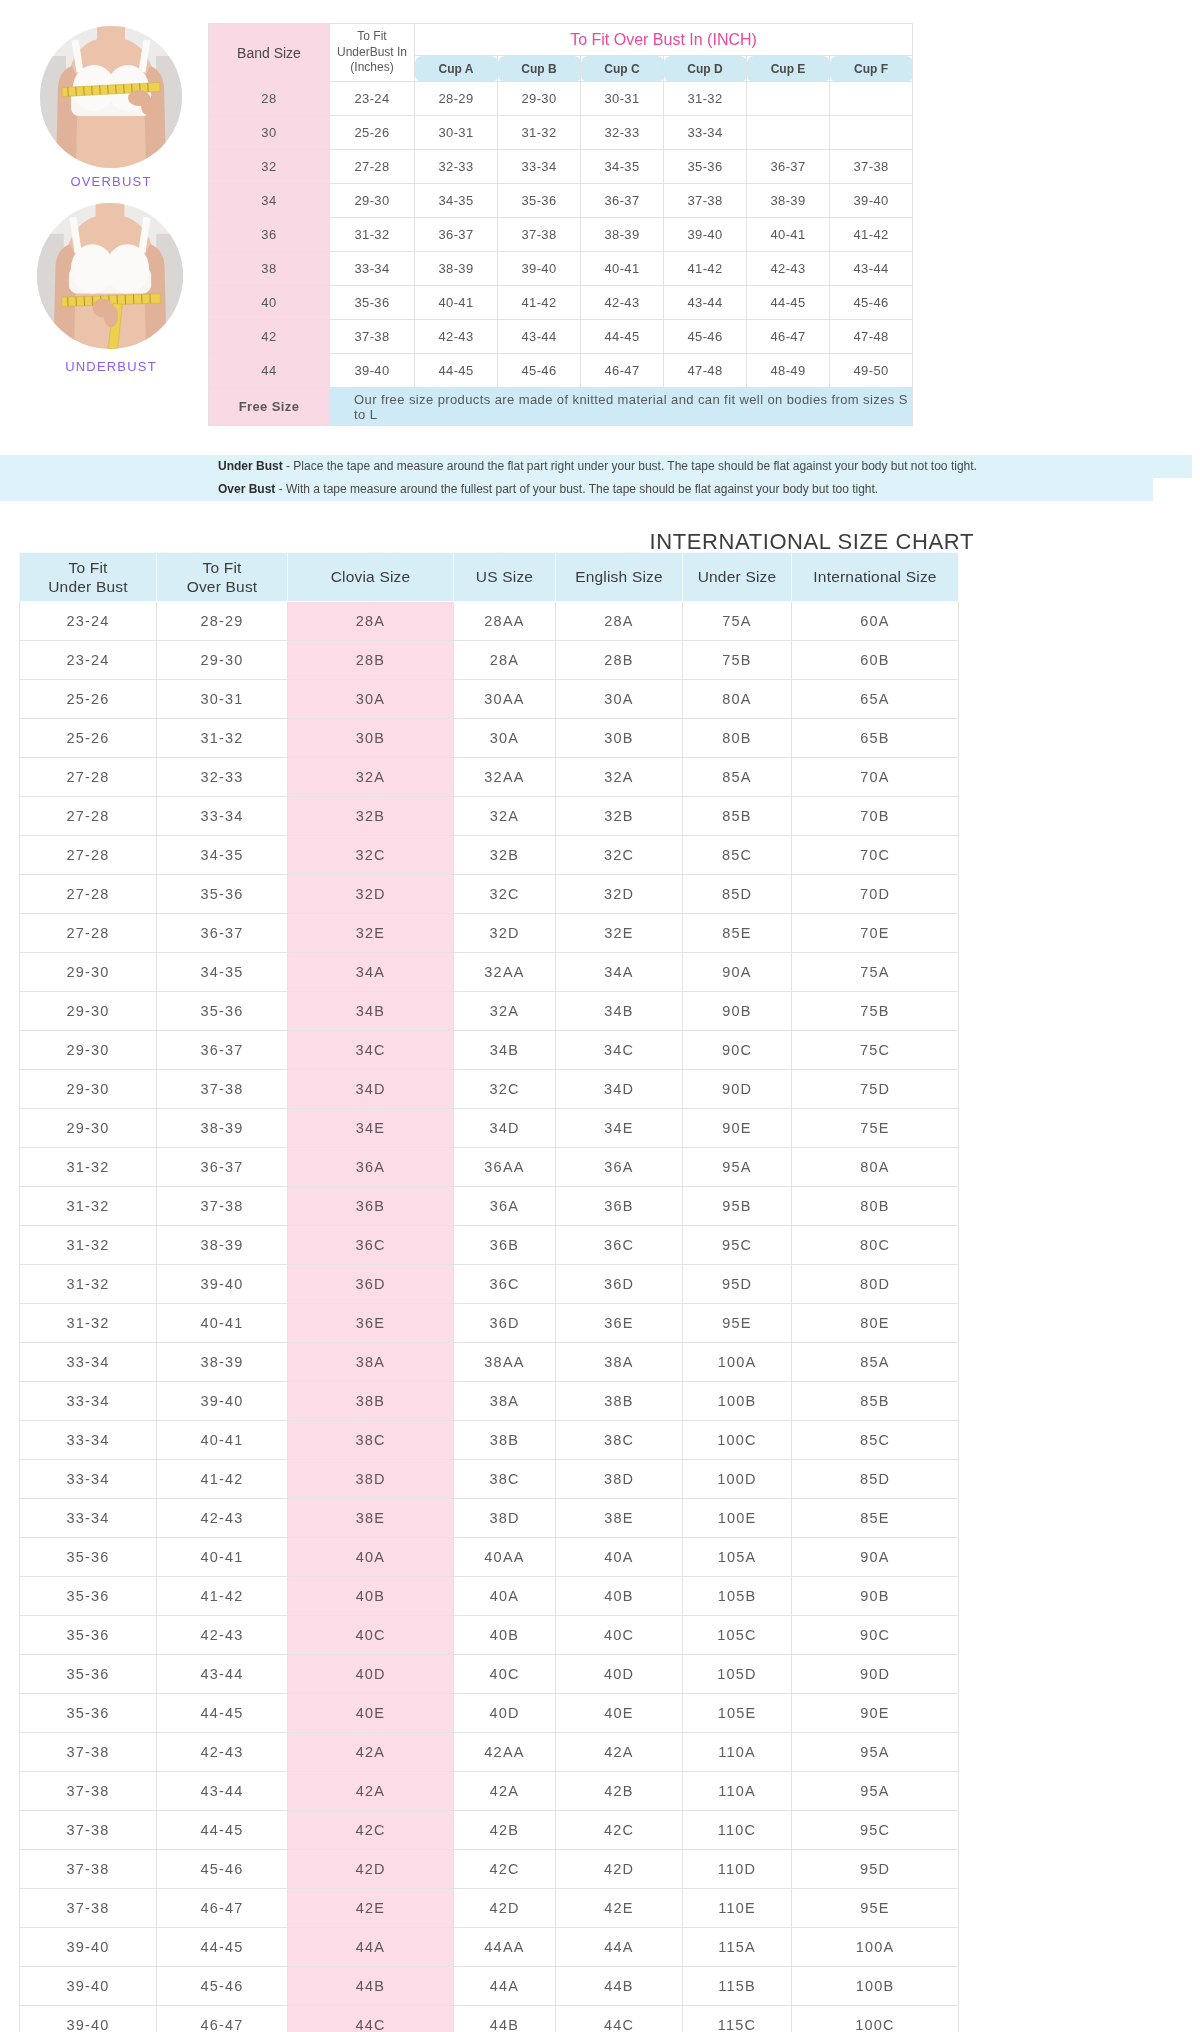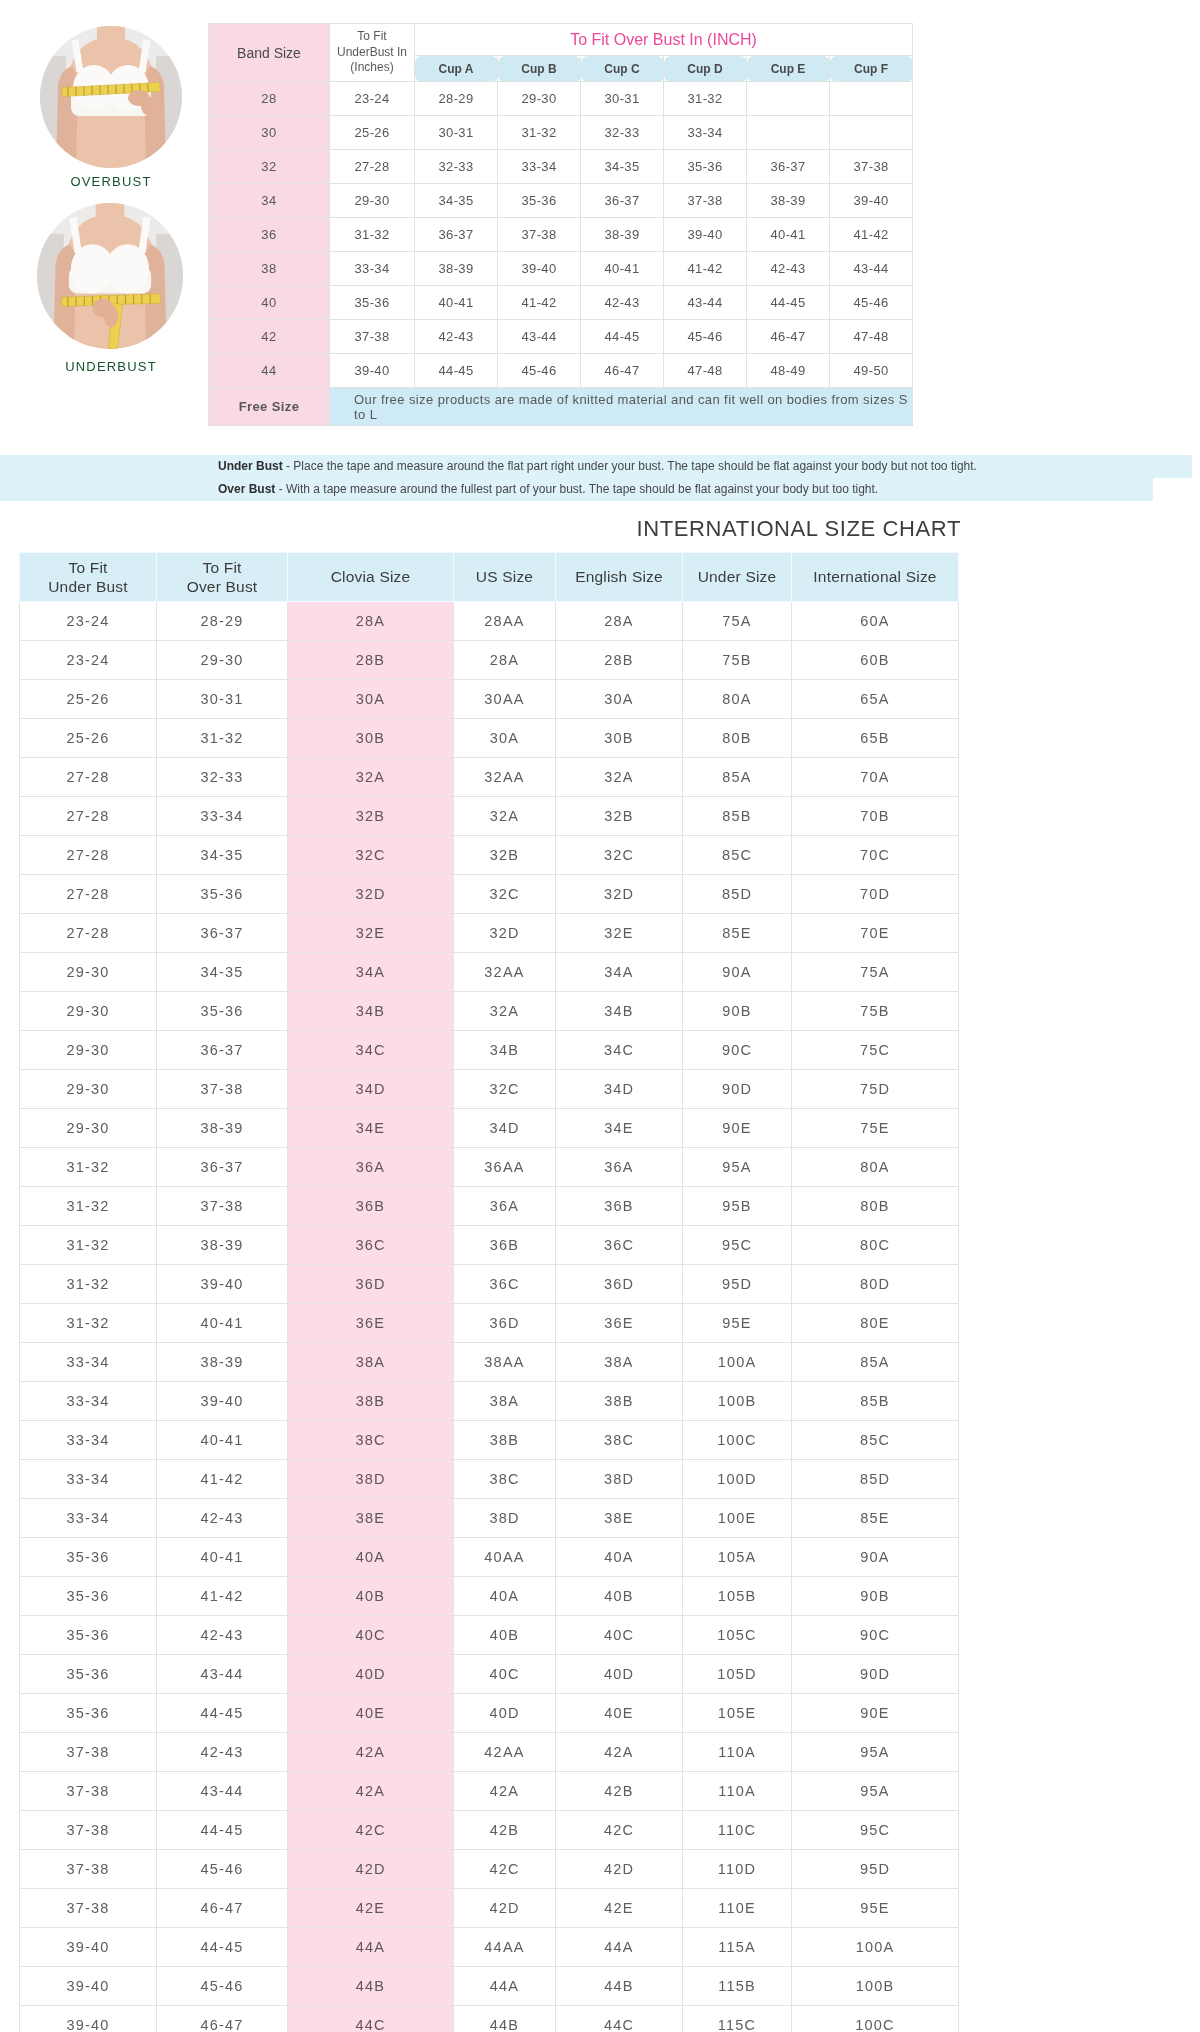--- a/index.html
+++ b/index.html
@@ -5,21 +5,21 @@
   html,body{margin:0;padding:0;background:#fff;}
   .page{position:relative;width:1200px;height:2032px;background:#fff;
         font-family:"Liberation Sans","DejaVu Sans",sans-serif;color:#565656;}
 
   
   .photo{position:absolute;border-radius:50%;overflow:hidden;margin:0;padding:0;}
   .photo1{left:40px;top:26px;width:142px;height:142px;}
   .photo2{left:37px;top:203px;width:146px;height:146px;}
   .photo svg{display:block;width:100%;height:100%;}
   .photo-label{position:absolute;left:0;width:222px;text-align:center;
-               font-size:13px;letter-spacing:1.2px;color:#14532d;font-weight:500;}
+               font-size:13px;letter-spacing:1.2px;color:#8b5cf6;font-weight:500;}
   .label1{top:174px;}
   .label2{top:359px;}
 
   
   .band-table{position:absolute;left:208px;top:23px;width:704px;border-collapse:collapse;
               table-layout:fixed;}
   .band-table th,.band-table td{border:1px solid #e2e2e2;text-align:center;vertical-align:middle;
               padding:0 2px;overflow:hidden;}
   .band-table .pink{background:#f9d9e3;}
   .band-head{font-size:14px;color:#4a4a4a;font-weight:400;}
@@ -36,21 +36,21 @@
 
   
   .notes{position:absolute;left:0;top:455px;}
   .note-bar{background:#def2fa;height:23px;line-height:23px;font-size:12px;color:#474747;
             padding-left:218px;box-sizing:border-box;white-space:nowrap;overflow:hidden;}
   .note-bar-1{width:1153px;}
   .note-bar-2{width:1192px;}
   .note-bold{font-weight:700;color:#2e2e2e;}
 
   
-  .intl-title{position:absolute;left:19px;top:513px;width:939px;margin:3px;text-align:right;
+  .intl-title{position:absolute;left:19px;top:513px;width:939px;margin:16px;text-align:right;
               font-size:22px;font-weight:500;color:#3d3d3d;letter-spacing:.6px;}
   .intl-table{position:absolute;left:19px;top:552px;width:939px;border-collapse:collapse;
               table-layout:fixed;}
   .intl-table th{background:#d8eef7;font-size:15.5px;font-weight:400;color:#3c3c3c;
                  border:1px solid #f2fafd;height:46px;text-align:center;vertical-align:middle;
                  white-space:pre-line;line-height:1.25;letter-spacing:.2px;}
   .intl-table td{border:1px solid #e3e3e3;height:36px;text-align:center;vertical-align:middle;
                  font-size:14.5px;color:#5d5d5d;letter-spacing:1.2px;background:#fff;}
   .intl-table td.clovia{background:#fbdce7;color:#60555b;}
 </style>

